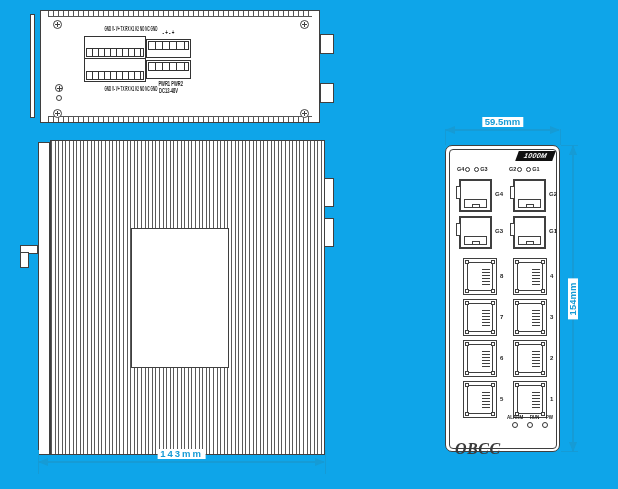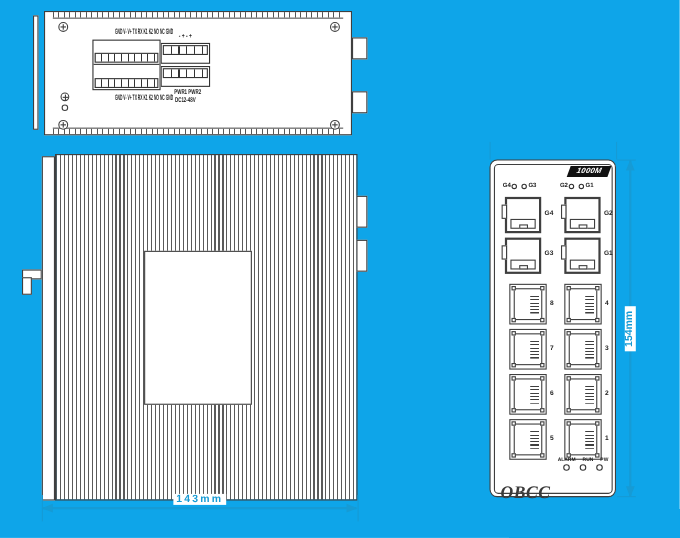--- a/index.html
+++ b/index.html
@@ -158,20 +158,26 @@
       <div class="ah ah-l"></div>
       <div class="ah ah-r"></div>
       <span class="dim-label sp">143mm</span>
     </div>
   </div>
 
   <div class="a front-view">
 
     <div class="a tick-v" style="left:5px;top:17px;height:16px"></div>
     <div class="a tick-v" style="left:119.5px;top:17px;height:16px"></div>
+    <div class="a dim-h" style="left:5px;top:11px;width:115px">
+      <div class="dim-line"></div>
+      <div class="ah ah-l"></div>
+      <div class="ah ah-r"></div>
+      <span class="dim-label">59.5mm</span>
+    </div>
 
     <div class="a tick-h" style="left:121px;top:33px;width:17px"></div>
     <div class="a tick-h" style="left:121px;top:339px;width:17px"></div>
     <div class="a dim-v" style="left:126px;top:33px;height:307px">
       <div class="dim-line-v"></div>
       <div class="ah ah-u"></div>
       <div class="ah ah-d"></div>
       <span class="dim-label-v">154mm</span>
     </div>
 

